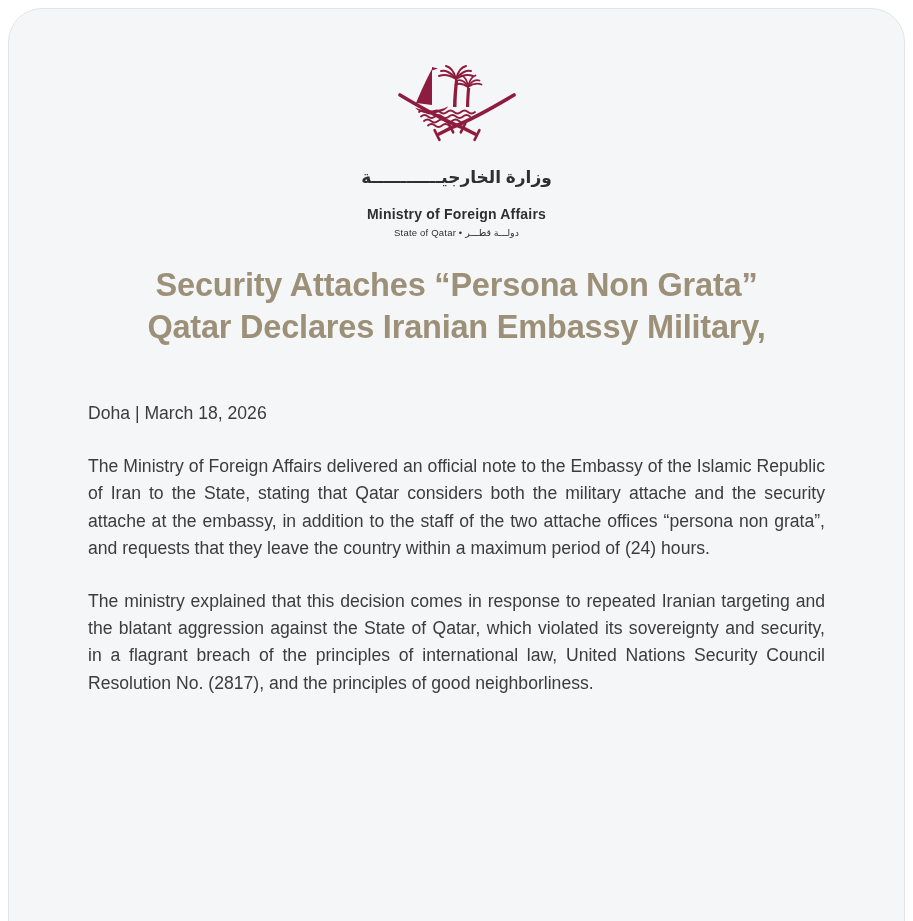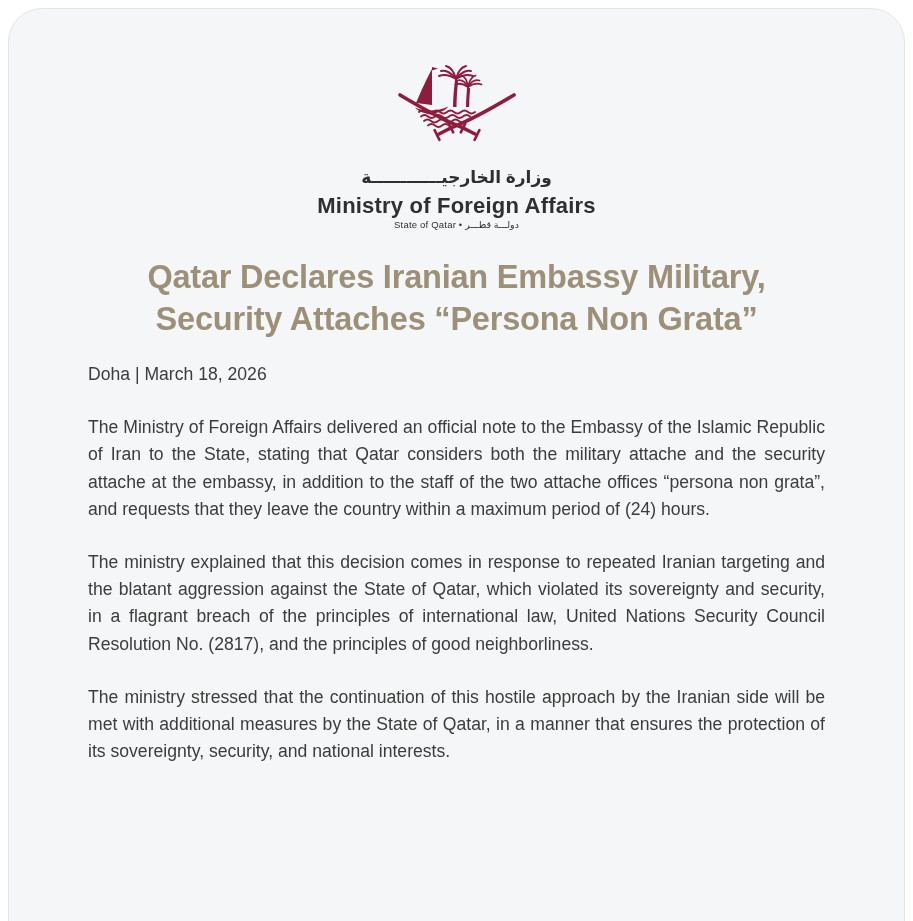--- a/index.html
+++ b/index.html
@@ -13,33 +13,33 @@
     box-sizing:border-box;
     background:var(--card_bg,#f5f6f7);
     border:1px solid var(--card_border,#e2e5e8);
     border-radius:34px;
   }
   .mofa-header{padding-top:52px;text-align:center;color:var(--header_text,#2e2f31);}
   .emblem{display:block;margin:0 auto;}
   .emblem .fillpart{fill:var(--maroon,#8e1c3e);}
   .emblem .strokepart{stroke:var(--maroon,#8e1c3e);fill:none;}
   .arabic-name{font-size:17px;font-weight:600;margin-top:18px;line-height:22px;}
-  .english-name{font-size:22px;font-weight:700;margin-top:7px;line-height:20px;letter-spacing:.2px;}
+  .english-name{font-size:14px;font-weight:700;margin-top:15px;line-height:20px;letter-spacing:.2px;}
   .state-line{font-size:9.5px;margin-top:3px;line-height:11px;letter-spacing:.2px;}
   .article-title{
     margin:26px 55px 0;text-align:center;
     color:var(--title,#9c9078);
     font-size:32.5px;line-height:42px;font-weight:700;letter-spacing:-0.2px;
   }
   .content{
     padding:0 79px;
     color:var(--body_text,#3c3c3c);
     font-size:17.6px;line-height:27.2px;
   }
-  .dateline{margin-top:21px;}
+  .dateline{margin-top:52px;}
   .content p{margin:26px 0 0;text-align:justify;}
 </style>
 </head>
 <body>
 
 <div class="card">
 
   <header class="mofa-header">
     <svg class="emblem" width="124" height="88" viewBox="0 0 124 88" aria-hidden="true">
 
@@ -85,24 +85,23 @@
         <path d="M 84.4 69.2 L 79.6 78.8"></path>
         <path d="M 39.6 69.2 L 44.4 78.8"></path>
       </g>
     </svg>
     <div class="arabic-name">وزارة الخارجيــــــــــــة</div>
     <div class="english-name">Ministry of Foreign Affairs</div>
     <div class="state-line">State of Qatar • دولـــة قطـــر</div>
   </header>
 
   <h1 class="article-title">
+    <span style="display:block">Security Attaches “Persona Non Grata”</span>
     <span style="display:block">Qatar Declares Iranian Embassy Military,</span>
-    <span style="display:block">Security Attaches “Persona Non Grata”</span>
   </h1>
 
   <div class="content">
     <div class="dateline">Doha | March 18, 2026</div>
     <p>The Ministry of Foreign Affairs delivered an official note to the Embassy of the Islamic Republic of Iran to the State, stating that Qatar considers both the military attache and the security attache at the embassy, in addition to the staff of the two attache offices “persona non grata”, and requests that they leave the country within a maximum period of (24) hours.</p>
     <p>The ministry explained that this decision comes in response to repeated Iranian targeting and the blatant aggression against the State of Qatar, which violated its sovereignty and security, in a flagrant breach of the principles of international law, United Nations Security Council Resolution No. (2817), and the principles of good neighborliness.</p>
-    <p>The ministry stressed that the continuation of this hostile approach by the Iranian side will be met with additional measures by the State of Qatar, in a manner that ensures the protection of its sovereignty, security, and national interests.</p>
   </div>
 
 </div>
 
 </body></html>

